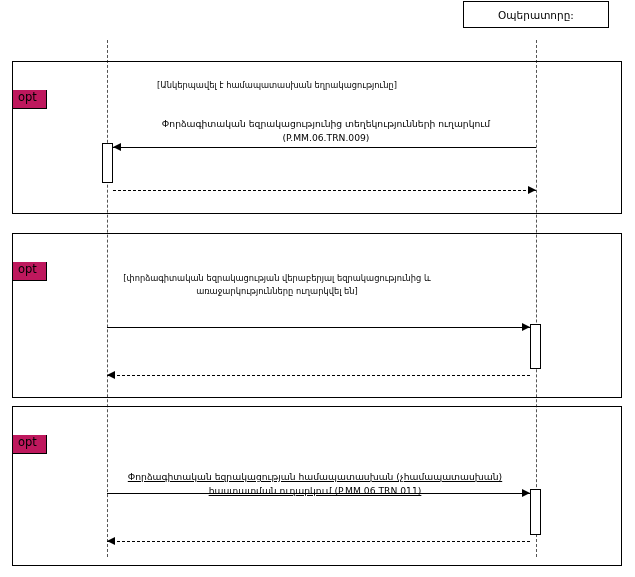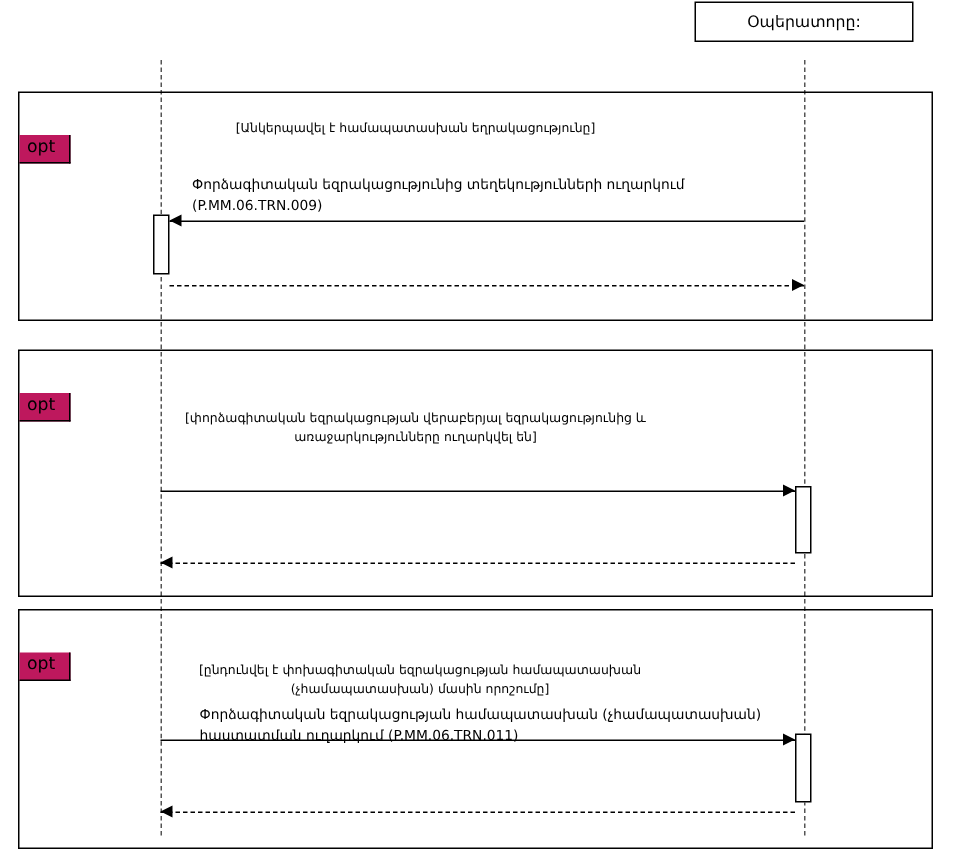--- a/index.html
+++ b/index.html
@@ -58,20 +58,21 @@
   .guard {
     position: absolute;
     font-size: 8.3px;
     text-align: center;
     line-height: 13px;
     color: #000;
   }
   .msg-label {
     position: absolute;
     font-size: 9.2px;
+    text-align: center;
     line-height: 14px;
     color: #000;
   }
   .activation {
     position: absolute;
     border: 1px solid #000;
     background: #fff;
     box-sizing: border-box;
   }
   .arrow-line {
@@ -144,23 +145,22 @@
 
   <div class="arrow-line" style="left:107px; top:327px; width:423px;"></div>
   <div class="arrow-head right-solid" style="left:522px; top:323px;"></div>
 
   <div class="arrow-line dashed" style="left:107px; top:375px; width:423px;"></div>
   <div class="arrow-head left-open" style="left:107px; top:371px;"></div>
 
   <div class="frame" style="left:12px; top:406px; width:610px; height:160px;">
     <div class="frame-label" style="width:34px; height:19px;">opt</div>
   </div>
-  <div class="guard" style="left:120px; top:440px; width:320px;">[ընդունվել է փոխագիտական եզրակացության համապատասխան (չհամապատասխան) մասին որոշումը]</div>
 
-  <div class="msg-label" style="left:133px; top:470px; width:390px;">Փորձագիտական եզրակացության համապատասխան (չհամապատասխան) հաստատման ուղարկում (P.MM.06.TRN.011)</div>
+  <div class="msg-label" style="left:120px; top:470px; width:390px;text-decoration:underline;">Փորձագիտական եզրակացության համապատասխան (չհամապատասխան) հաստատման ուղարկում (P.MM.06.TRN.011)</div>
 
   <div class="activation" style="left:530px; top:489px; width:11px; height:46px;"></div>
 
   <div class="arrow-line" style="left:107px; top:493px; width:423px;"></div>
   <div class="arrow-head right-solid" style="left:522px; top:489px;"></div>
 
   <div class="arrow-line dashed" style="left:107px; top:541px; width:423px;"></div>
   <div class="arrow-head left-open" style="left:107px; top:537px;"></div>
 
 </div>

